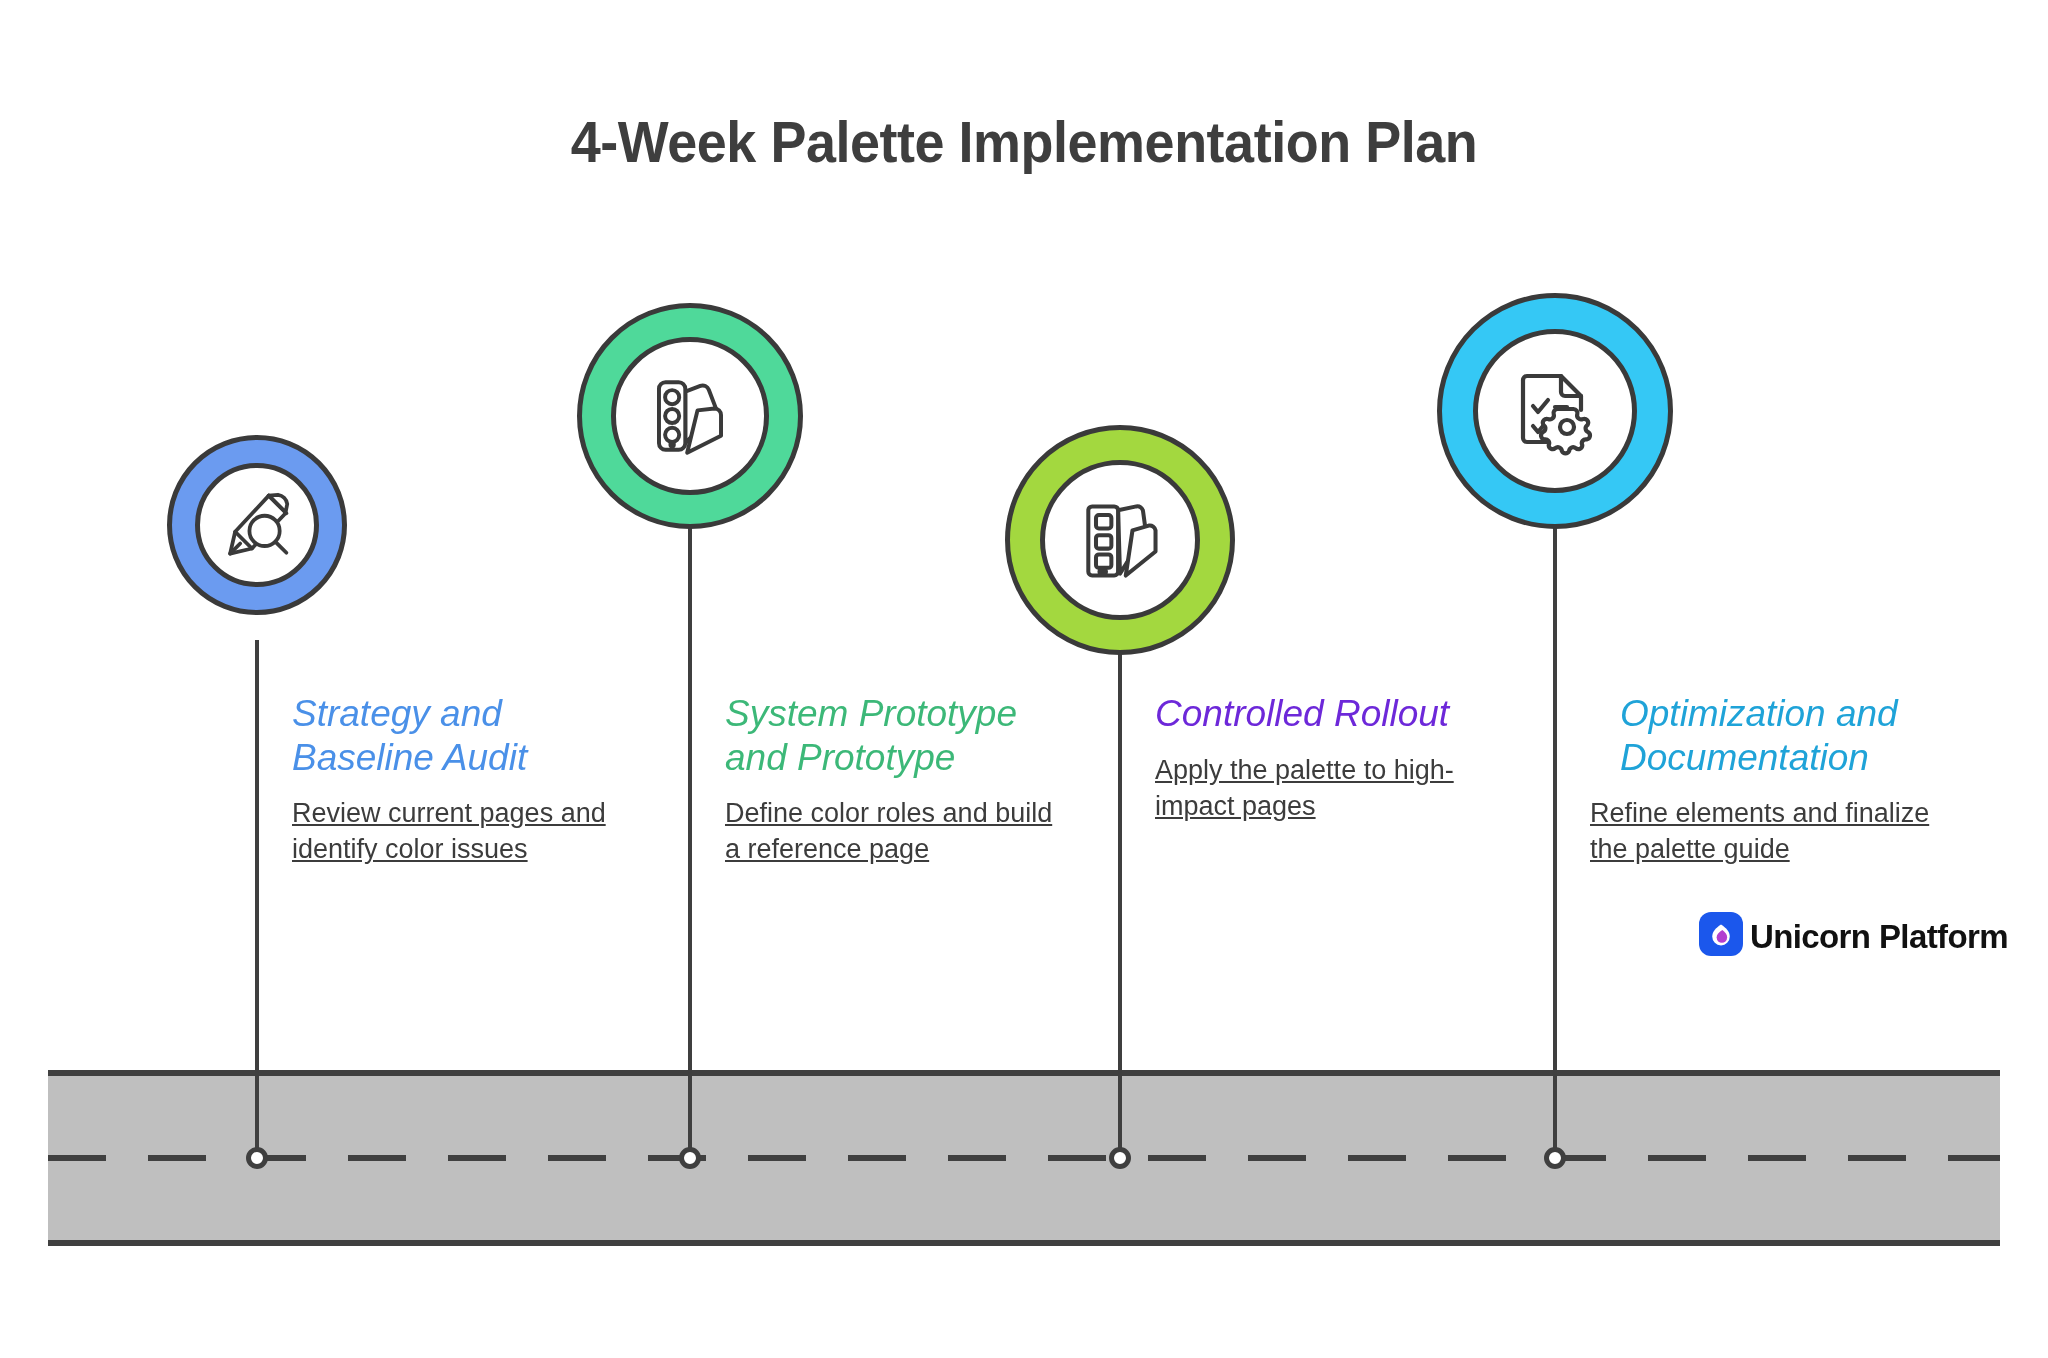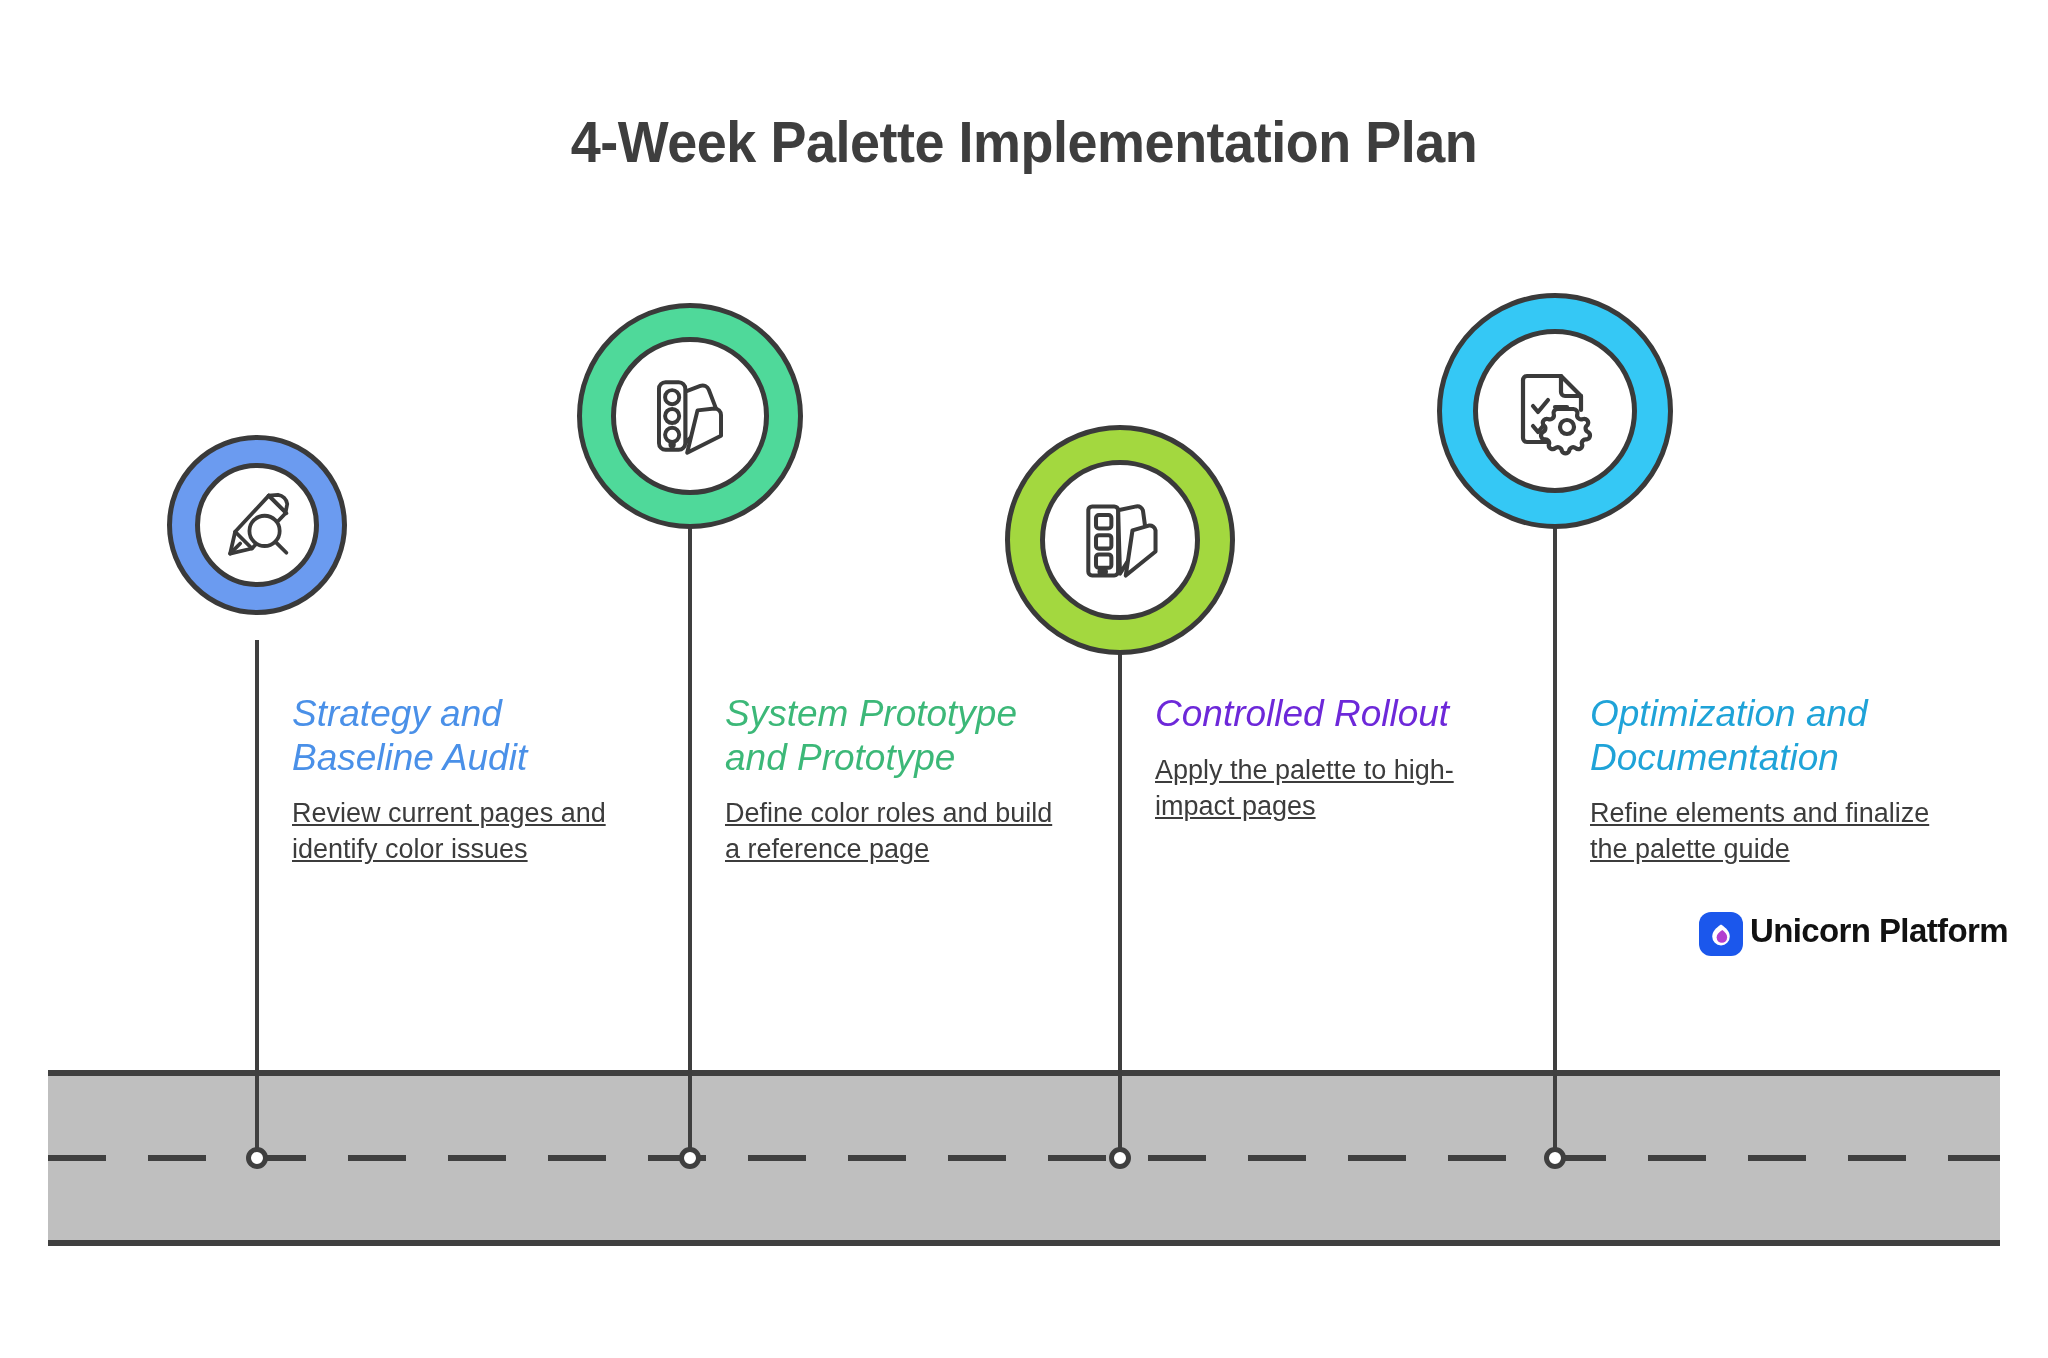--- a/index.html
+++ b/index.html
@@ -132,21 +132,21 @@
     margin: 0;
     text-decoration: underline;
   }
 
   
   #logo {
     position: absolute;
     right: 40px;
     bottom: 20px;
     display: flex;
-    align-items: flex-start;
+    align-items: flex-end;
     gap: 7px;
   }
   #logo-mark {
     width: 44px;
     height: 44px;
     border-radius: 12px;
     background: #1b57ec;
     display: flex;
     align-items: center;
     justify-content: center;
@@ -266,21 +266,21 @@
                      a4 4 0 0 0 -6.6 -3 a4 4 0 0 1 -6.6 -3 a4 4 0 0 0 -4.4 -5.8
                      a4 4 0 0 1 -1.6 -7.2 a4 4 0 0 0 0.8 -7.2 a4 4 0 0 1 5 -5.8
                      a4 4 0 0 0 5.2 -5 a4 4 0 0 1 3.8 -5.2 z" fill="#ffffff"></path>
             <circle cx="62" cy="66" r="7" fill="#ffffff"></circle>
           </svg>
         </span>
       </div>
     </div>
 
     <div class="txt" style="left:35px; top:692px; width:340px;">
-      <div class="ms-title" style="color:#1fa3d8;">Optimization and Documentation</div>
+      <div class="ms-title" style="color:#1fa3d8;margin-left:30px;">Optimization and Documentation</div>
       <div class="ms-desc">Refine elements and finalize the palette guide</div>
     </div>
   </div>
 
   <div id="logo">
     <div id="logo-mark">
       <svg width="28" height="28" viewBox="0 0 32 32" fill="none">
         <path d="M16 5 C10 9 6 13 6 19 a10 10 0 0 0 20 0 C26 13 22 9 16 5 z" fill="#ffffff"></path>
         <path d="M17.5 11.5 C13.5 14 11 16.5 11 20 a6 6 0 0 0 12 0 c0 -3.5 -2 -6 -5.5 -8.5 z" fill="#b23fd0"></path>
       </svg>

